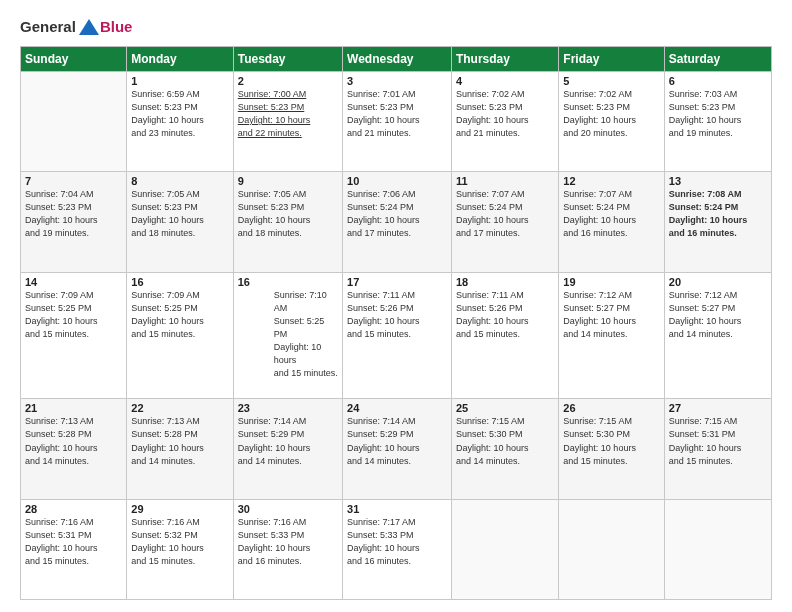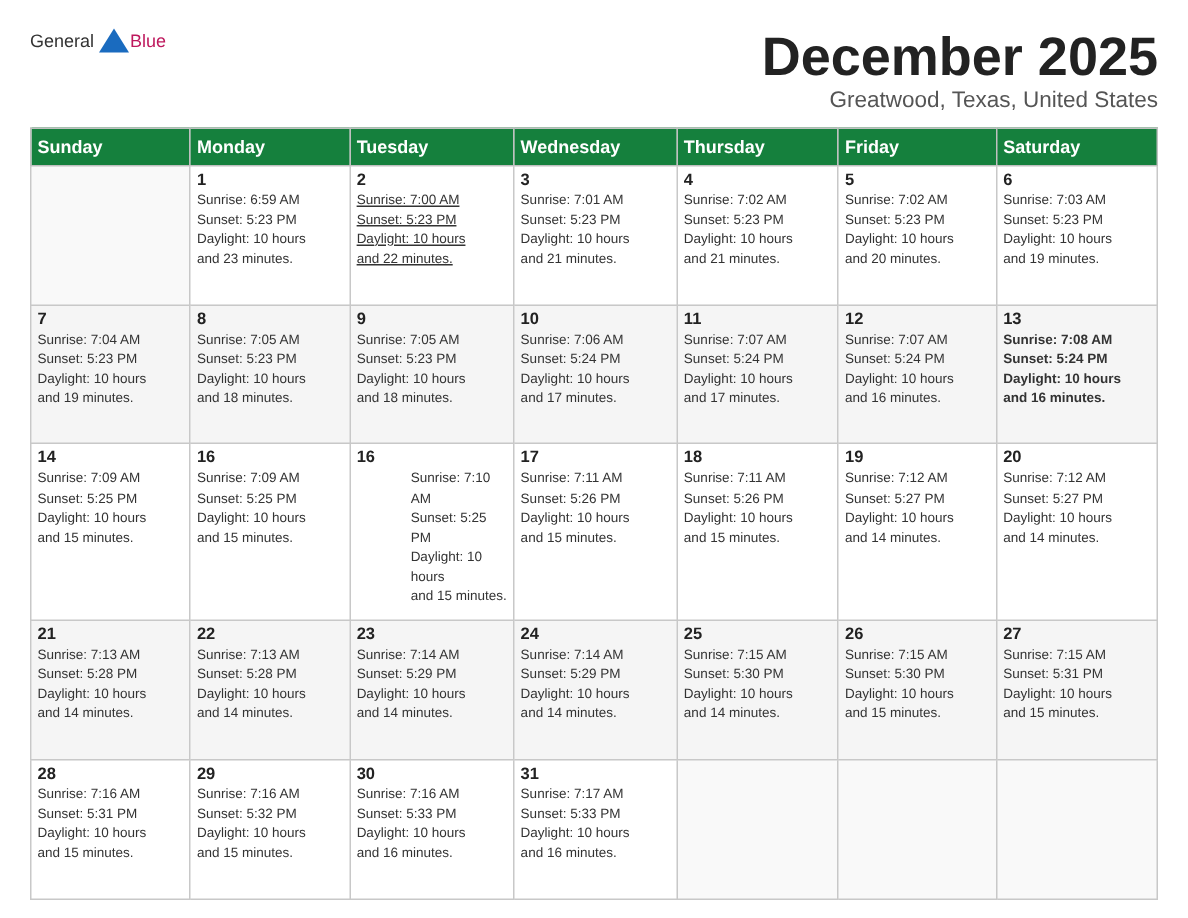--- a/index.html
+++ b/index.html
@@ -22,25 +22,24 @@
       justify-content: space-between;
       align-items: flex-start;
       margin-bottom: 10px;
     }
     .logo {
       display: flex;
       flex-direction: column;
       align-items: flex-start;
     }
     .logo-text {
-      font-size: 12px;
-      font-weight: normal;
+      font-size: 15px;
+      font-weight: bold;
       color: #333;
       display: flex;
-      align-items: center;
     }
     .logo-icon {
       width: 22px;
       height: 18px;
       margin-left: 2px;
       display: inline-block;
     }
     .title-area {
       text-align: right;
     }
@@ -104,24 +103,20 @@
   <div class="header">
     <div class="logo">
       <div class="logo-text">
         <span>General</span>
           <svg class="logo-icon" viewBox="0 0 22 18" xmlns="http://www.w3.org/2000/svg">
             <polygon points="11,1 21,17 1,17" fill="#1a6bbf"></polygon>
           </svg>
           <span style="color:#be185d;">Blue</span>
       </div>
     </div>
-    <div class="title-area">
-      <div class="month-title">December 2025</div>
-      <div class="location">Greatwood, Texas, United States</div>
-    </div>
   </div>
 
   <table class="calendar-table">
     <thead>
       <tr>
       <th>Sunday</th>
           <th>Monday</th>
           <th>Tuesday</th>
           <th>Wednesday</th>
           <th>Thursday</th>

